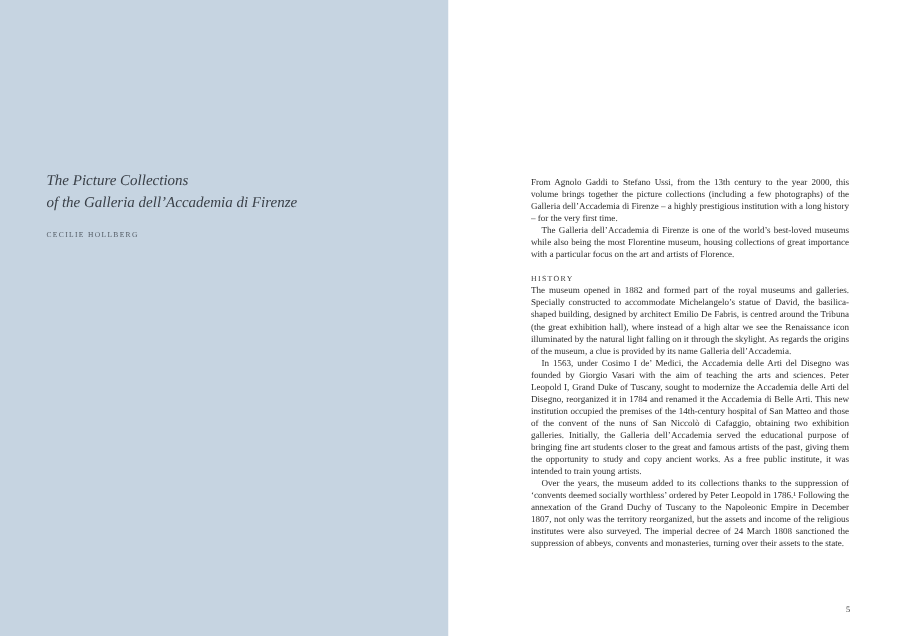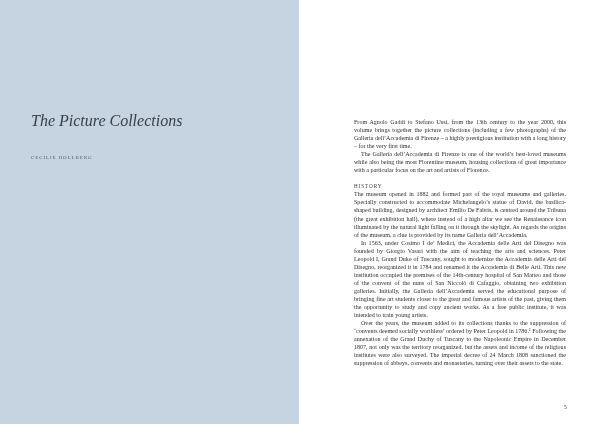--- a/index.html
+++ b/index.html
@@ -1,34 +1,35 @@
 <!DOCTYPE html>
 <html><head>
   <meta charset="utf-8">
   <style>
     html, body { margin: 0; padding: 0; }
     body { width: 600px; height: 424px; overflow: hidden; background: #ffffff; position: relative; font-family: "Liberation Serif", "DejaVu Serif", serif; }
     .spread { position: absolute; left: 0; top: 0; width: 600px; height: 424px; }
     .left-page { position: absolute; left: 0; top: 0; width: 299px; height: 424px; background: #c6d4e1; }
     .right-page { position: absolute; left: 299px; top: 0; width: 301px; height: 424px; background: #ffffff; }
-    .title { position: absolute; left: 31px; top: 114px; width: 260px; font-style: italic; font-size: 16px; line-height: 14.5px; color: #3a4048; }
+    .title { position: absolute; left: 31px; top: 114px; width: 260px; font-style: italic; font-size: 10px; line-height: 14.5px; color: #3a4048; }
     .author { position: absolute; left: 31px; top: 155px; font-size: 5px; letter-spacing: 0.9px; color: #555d66; text-transform: uppercase; }
     .body-text { position: absolute; left: 354px; top: 118px; width: 212px; font-size: 6.05px; line-height: 8.05px; color: #2e2e2e; text-align: justify; hyphens: manual; }
     .body-text p { margin: 0; text-indent: 0; }
     .body-text p.indent { text-indent: 7px; }
     .section-head { font-size: 5.2px; letter-spacing: 0.9px; text-transform: uppercase; margin-top: 8px; margin-bottom: 0; color: #3a3a3a; }
     .page-number { position: absolute; left: 564px; top: 404px; font-size: 5.5px; color: #333; }
   </style>
 </head>
 <body>
 
 <div class="spread">
   <div class="left-page">
     <div class="title">
       <div>The Picture Collections</div>
+      <div>of the Galleria dell’Accademia di Firenze</div>
     </div>
     <div class="author">Cecilie Hollberg</div>
   </div>
 
   <div class="right-page"></div>
 
   <div class="body-text">
     <p>From Agnolo Gaddi to Stefano Ussi, from the 13th century to the year 2000, this volume brings together the picture collections (including a few photographs) of the Galleria dell’Accademia di Firenze – a highly prestigious institution with a long history – for the very first time.</p>
     <p class="indent">The Galleria dell’Accademia di Firenze is one of the world’s best-loved museums while also being the most Florentine museum, housing collections of great importance with a particular focus on the art and artists of Florence.</p>
     <div class="section-head">History</div>

